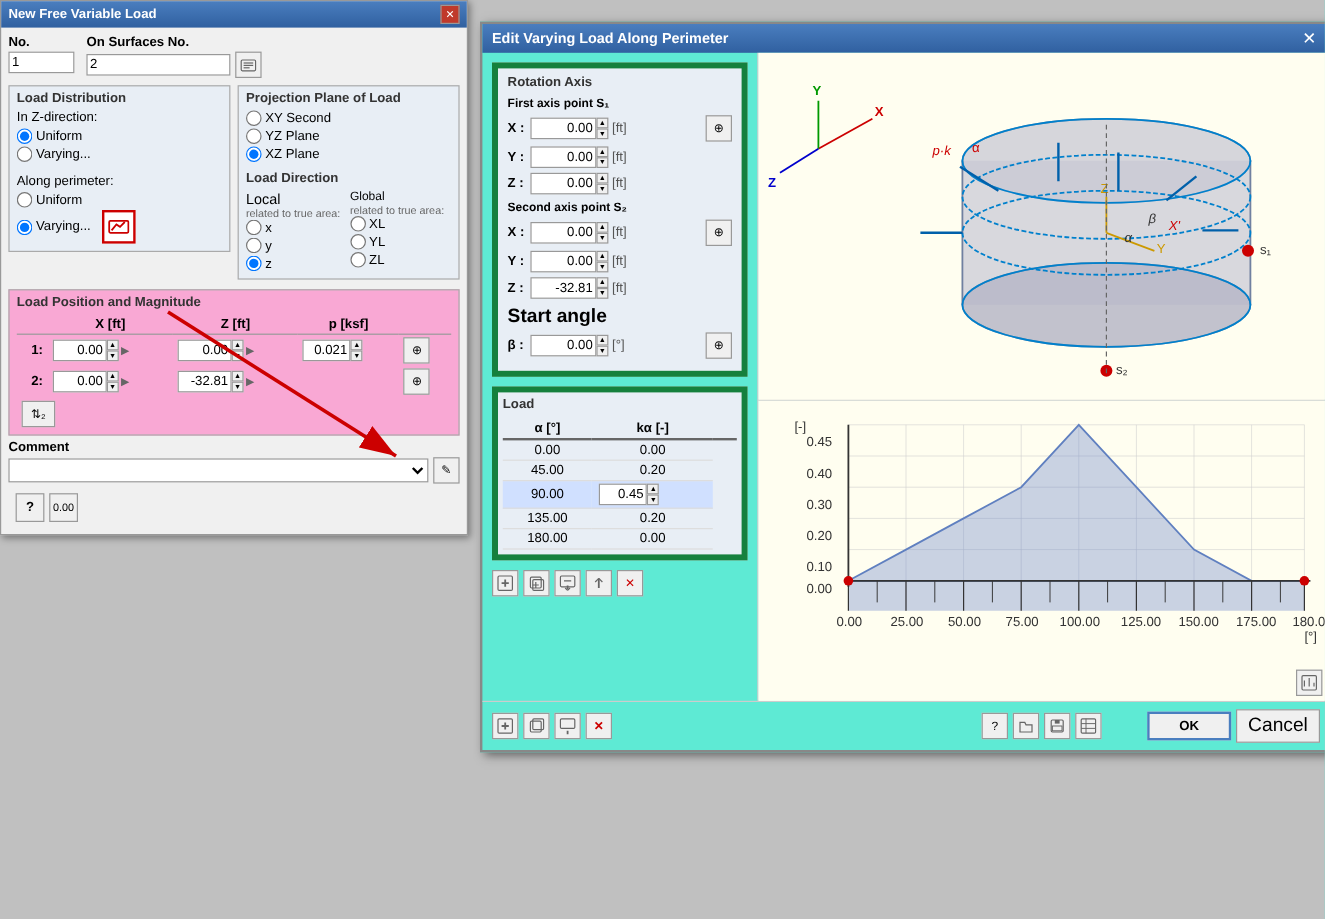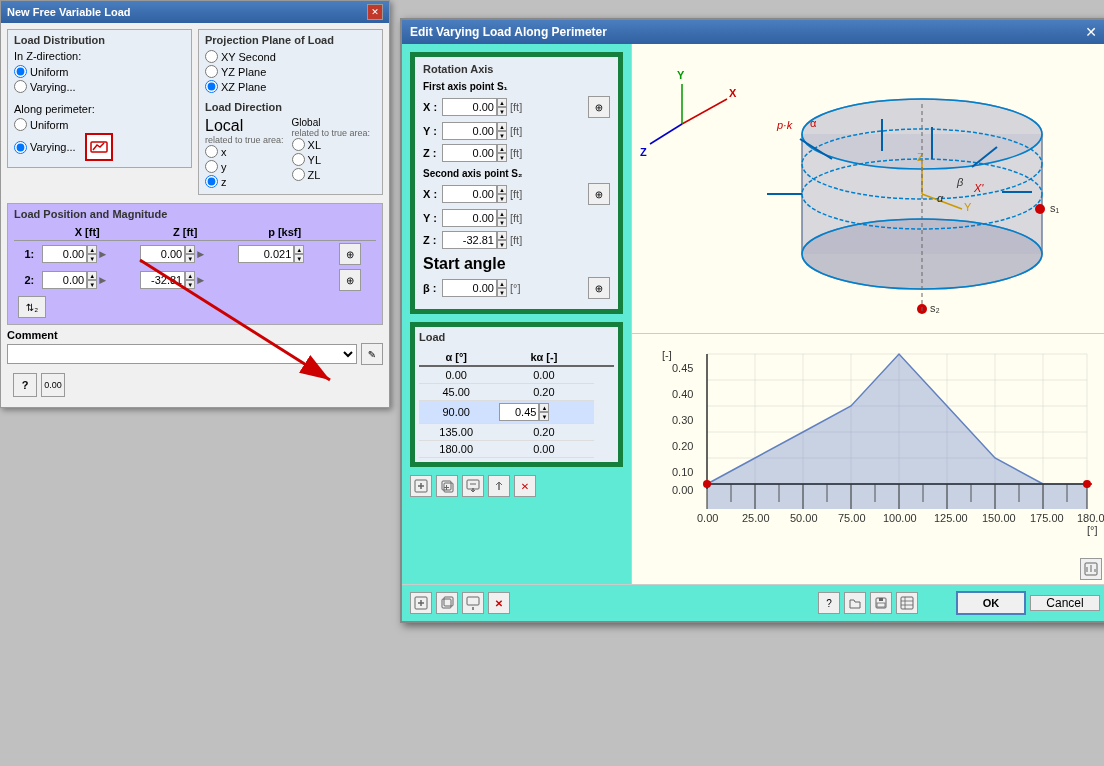--- a/index.html
+++ b/index.html
@@ -217,49 +217,71 @@
 
     .ok-btn {
       min-width: 70px; height: 24px;
       border: 2px solid #4a7ebf;
       background: #f0f0f0;
       cursor: pointer;
       font-size: 11px;
       font-weight: bold;
     }
     .cancel-btn {
-      min-width: 70px; height: 16px;
+      min-width: 70px; height: 28px;
       border: 1px solid #999;
       background: #f0f0f0;
       cursor: pointer;
-      font-size: 12px;
+      font-size: 16px;
     }
 
     
     svg { display: block; }
 
     
     .lp-section {
       border: 1px solid #aaa;
-      background: #c4b5fd;
+      background: #f9a8d4;
       padding: 4px 6px;
       margin-bottom: 4px;
     }
     .lp-section-title { font-weight: bold; color: #333; margin-bottom: 4px; }
   </style>
 </head>
 <body>
 
 <div class="main-window">
   <div class="window-titlebar">
     <span class="title">New Free Variable Load</span>
     <button class="close-btn">✕</button>
   </div>
   <div class="window-content">
 
+    <div class="no-row">
+      <div class="no-field">
+        <div style="margin-bottom:2px;font-weight:bold;">No.</div>
+        <input type="text" class="small-input" value="1" style="width: 55px;">
+      </div>
+      <div class="surface-field">
+        <div>
+          <div style="margin-bottom:2px;font-weight:bold;">On Surfaces No.</div>
+          <div style="display:flex;align-items:center;gap:4px;">
+            <input type="text" value="2" style="width: 120px; height: 18px; border: 1px solid rgb(153, 153, 153);">
+            <button class="icon-btn">
+              <svg width="14" height="14" viewBox="0 0 14 14">
+                  <rect x="1" y="3" width="12" height="9" rx="1" fill="none" stroke="#666" stroke-width="1"></rect>
+                  <rect x="3" y="5" width="8" height="1" fill="#666"></rect>
+                  <rect x="3" y="7" width="8" height="1" fill="#666"></rect>
+                  <rect x="3" y="9" width="5" height="1" fill="#666"></rect>
+                </svg>
+            </button>
+          </div>
+        </div>
+      </div>
+    </div>
 
     <div class="top-section">
       <div class="left">
         <div class="section-group">
           <div class="section-group-title">Load Distribution</div>
           <div style="margin-bottom:3px;">In Z-direction:</div>
           <div class="radio-row">
             <input type="radio" name="zdist" id="uniform-z" checked="" style="">
             <label for="uniform-z">Uniform</label>
           </div>
@@ -297,21 +319,21 @@
             <label for="yz-plane">YZ Plane</label>
           </div>
           <div class="radio-row">
             <input type="radio" name="plane" id="xz-plane" checked="" style="">
             <label for="xz-plane">XZ Plane</label>
           </div>
           <div style="height:6px;"></div>
           <div class="section-group-title">Load Direction</div>
           <div style="display:flex;gap:8px;">
             <div>
-              <div style="font-size:16px;">Local</div>
+              <div style="font-size:12px;">Local</div>
               <div style="font-size:9px;color:#666;">related to true area:</div>
               <div class="radio-row">
                   <input type="radio" name="ldir" id="dir-x" style="">
                   <label for="dir-x">x</label>
                 </div>
               <div class="radio-row">
                   <input type="radio" name="ldir" id="dir-y" style="">
                   <label for="dir-y">y</label>
                 </div>
               <div class="radio-row">
@@ -370,21 +392,21 @@
                 <input type="text" value="0.00" style="">
                 <div class="spinner-btns">
                   <div class="spinner-btn">▲</div>
                   <div class="spinner-btn">▼</div>
                 </div>
                 <span style="font-size:9px;color:#666;margin-left:2px;">▶</span>
               </div>
             </td>
             <td>
               <div class="spinner-wrap">
-                <input type="text" value="0.021" style="width: 56px;">
+                <input type="text" value="0.021" style="width: 40px;">
                 <div class="spinner-btns">
                   <div class="spinner-btn">▲</div>
                   <div class="spinner-btn">▼</div>
                 </div>
               </div>
             </td>
             <td>
                 <button class="icon-btn">⊕</button>
               </td>
           </tr>

